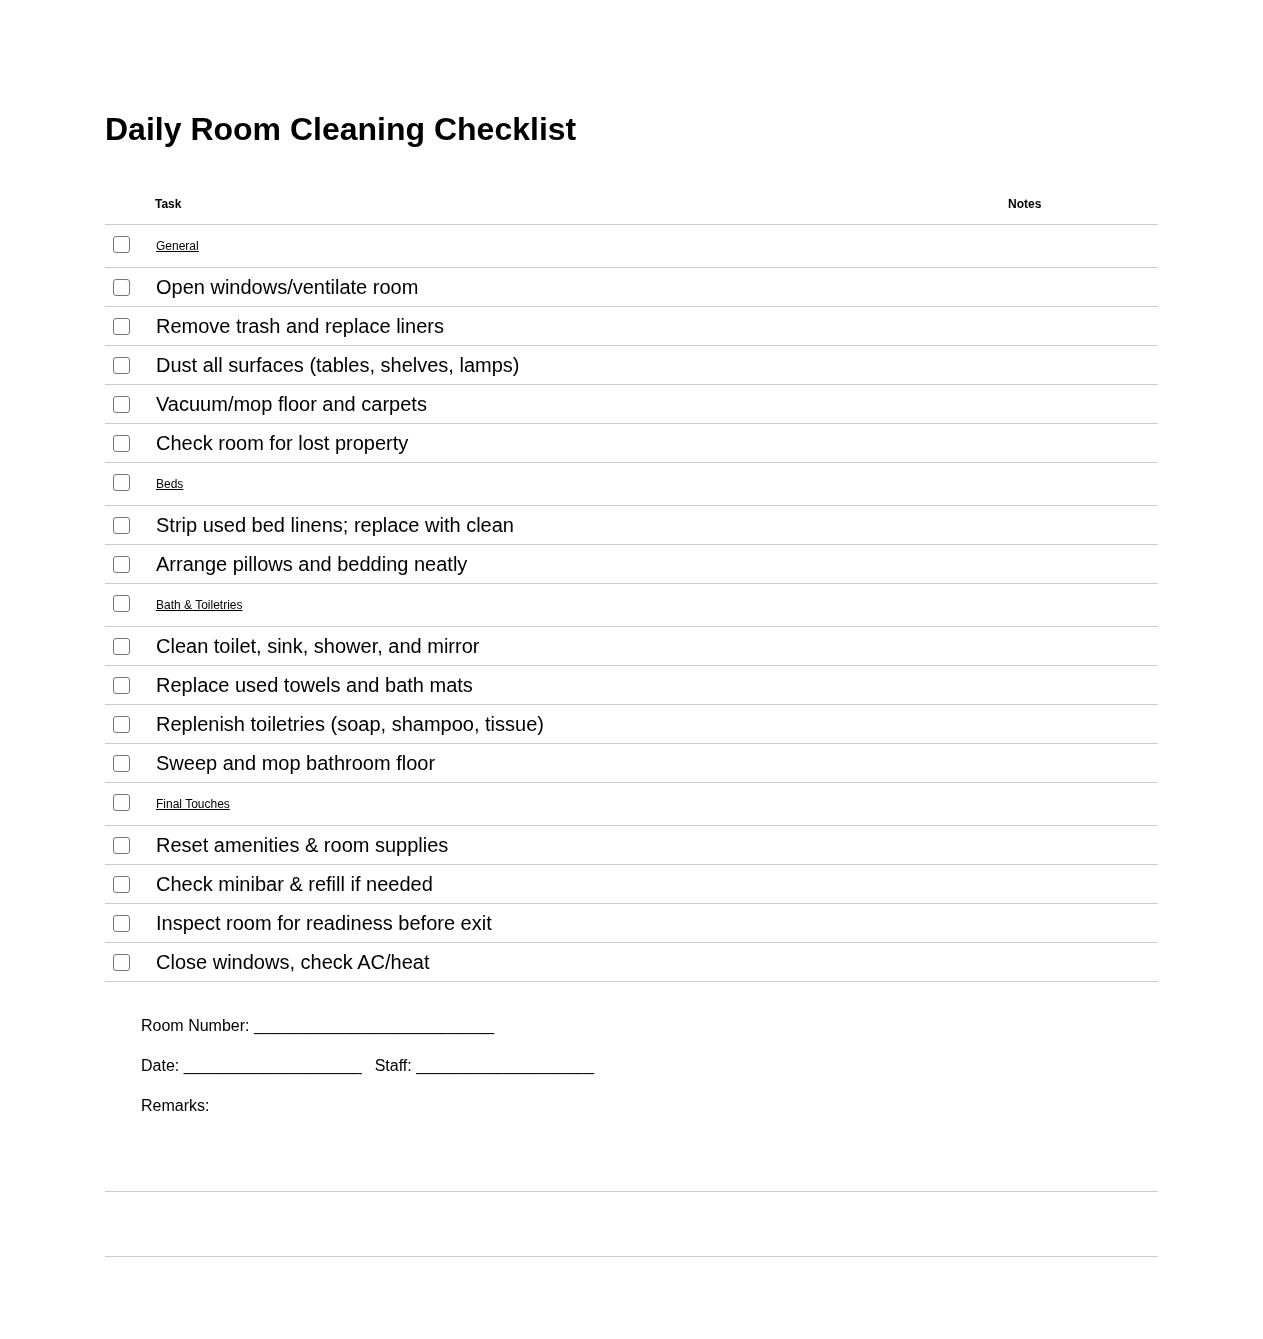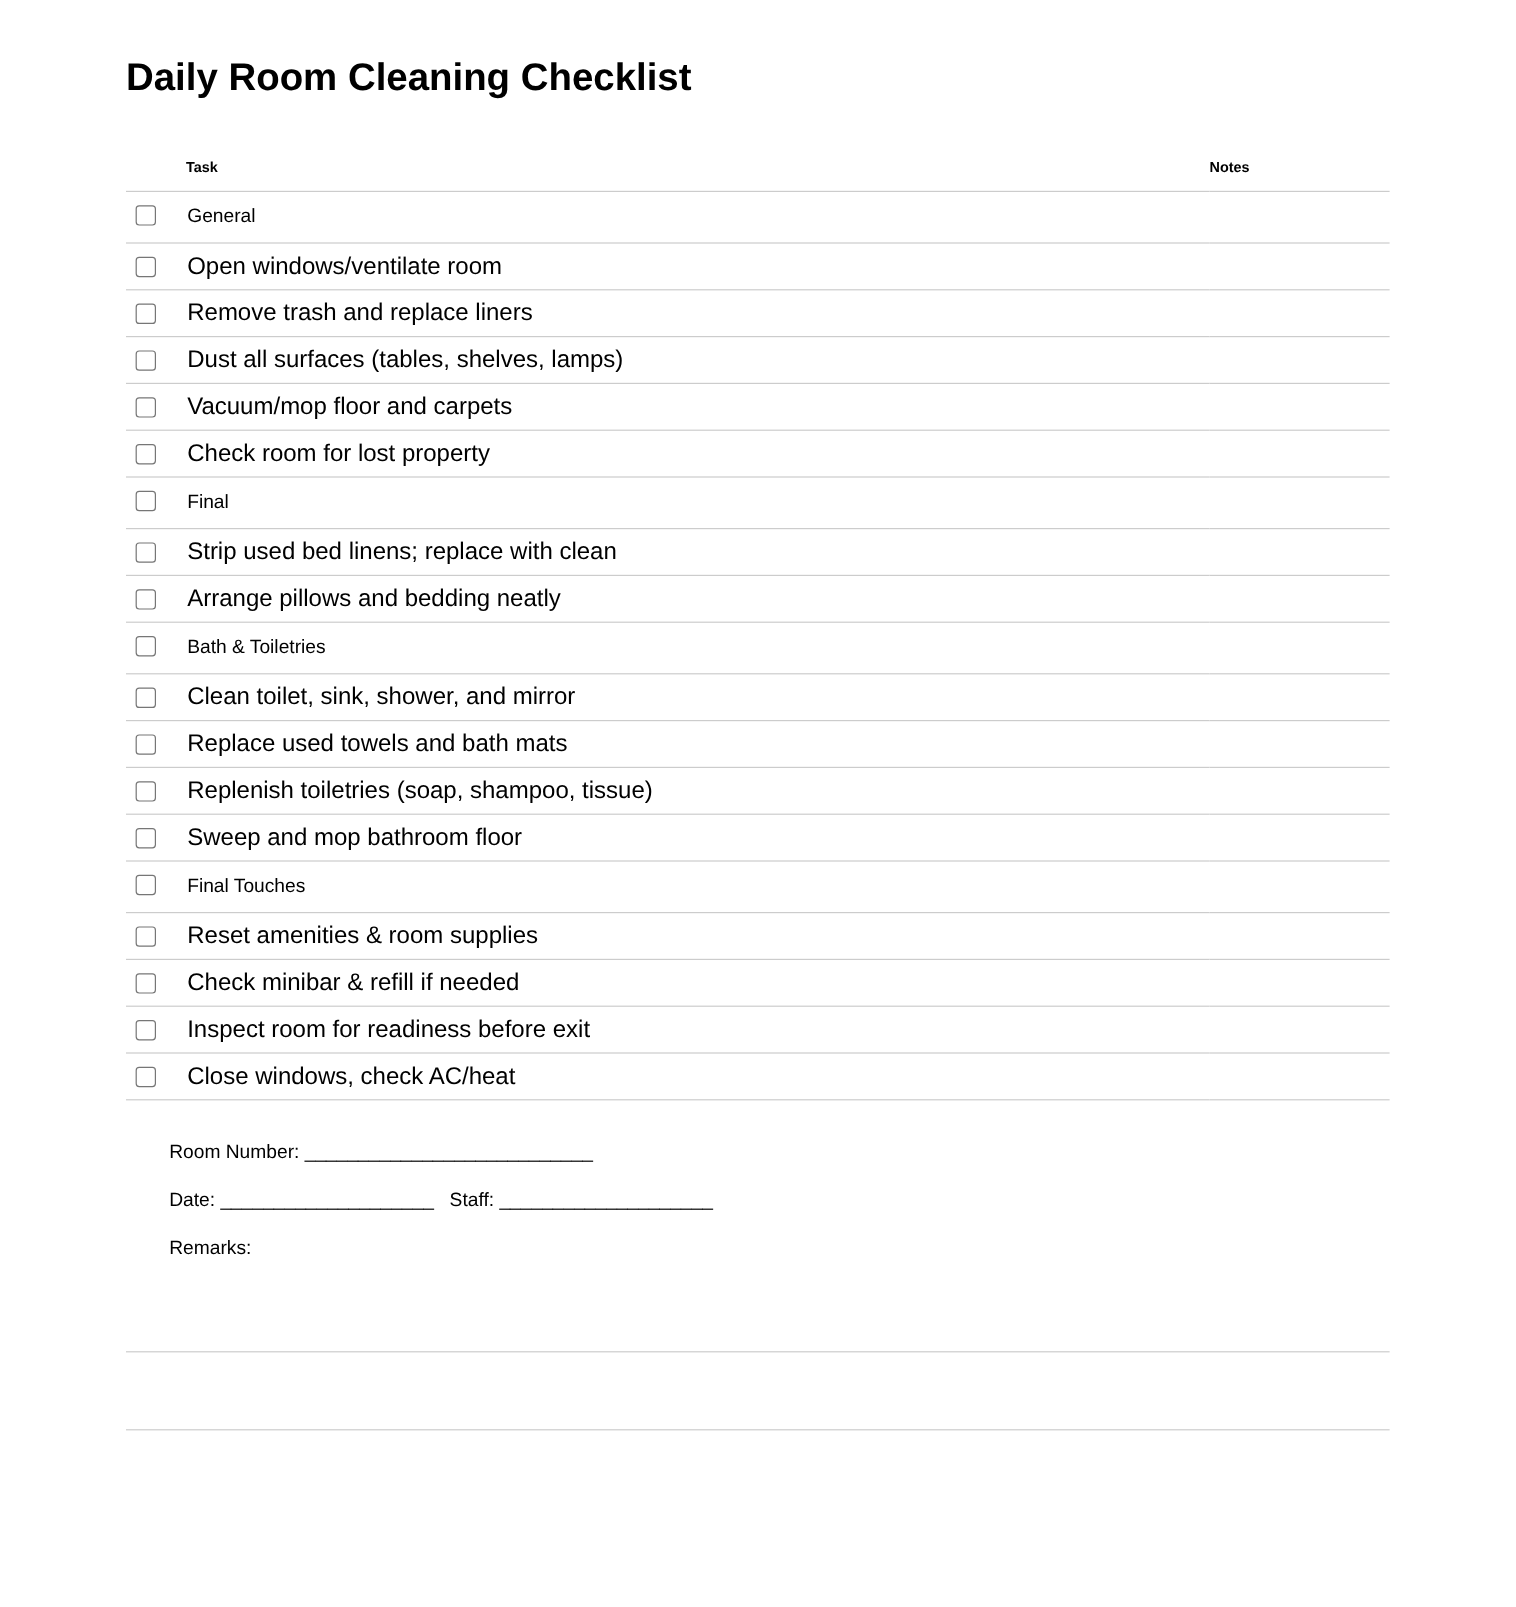--- a/index.html
+++ b/index.html
@@ -12,21 +12,21 @@
       min-height: 1339px;
       font-family: "Liberation Sans", sans-serif;
       color: #000000;
     }
     .page {
       position: relative;
       padding: 0 105px;
     }
     .title {
       margin: 0;
-      padding-top: 44px;
+      padding-top: 109px;
       font-size: 32px;
       font-weight: bold;
       line-height: 40px;
       height: 40px;
     }
     table.checklist {
       width: 1053px;
       border-collapse: collapse;
       margin-top: 35px;
     }
@@ -52,21 +52,22 @@
     }
     th.col-notes {
       padding-left: 3px;
     }
     tr.task-row td {
       height: 38px;
       font-size: 20px;
     }
     tr.category-row td {
       height: 42px;
-      font-size: 16px;
+      font-size: 12px;
+      text-decoration: underline;
     }
     .cb {
       display: block;
       width: 15px;
       height: 15px;
       margin-left: 8px;
       border: 1.5px solid #767676;
       border-radius: 3px;
       background: #ffffff;
       cursor: pointer;
@@ -161,21 +162,21 @@
         <td class="col-check">
             <span class="cb"></span>
           </td>
         <td><span class="task-text">Check room for lost property</span></td>
         <td class="col-notes"></td>
       </tr>
       <tr class="category-row">
         <td class="col-check">
             <span class="cb"></span>
           </td>
-        <td><span class="task-text">Final</span></td>
+        <td><span class="task-text">Beds</span></td>
         <td class="col-notes"></td>
       </tr>
       <tr class="task-row">
         <td class="col-check">
             <span class="cb"></span>
           </td>
         <td><span class="task-text">Strip used bed linens; replace with clean</span></td>
         <td class="col-notes"></td>
       </tr>
       <tr class="task-row">

